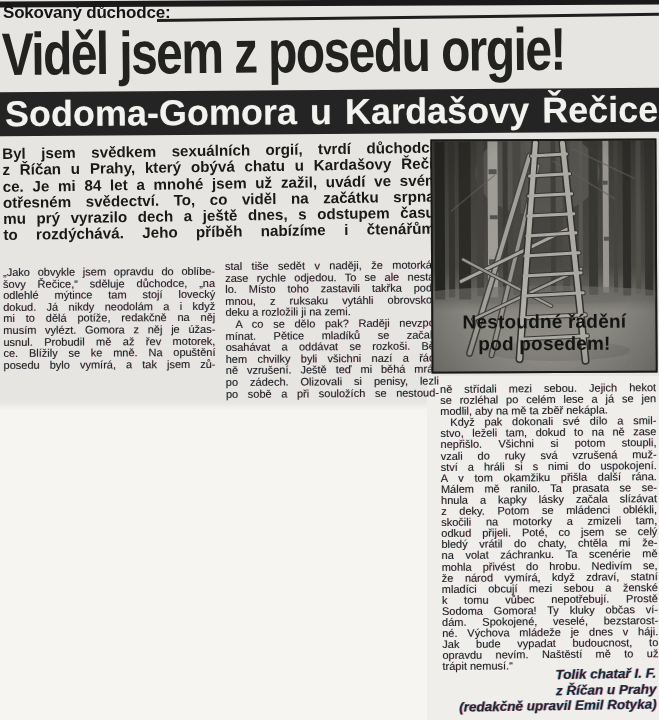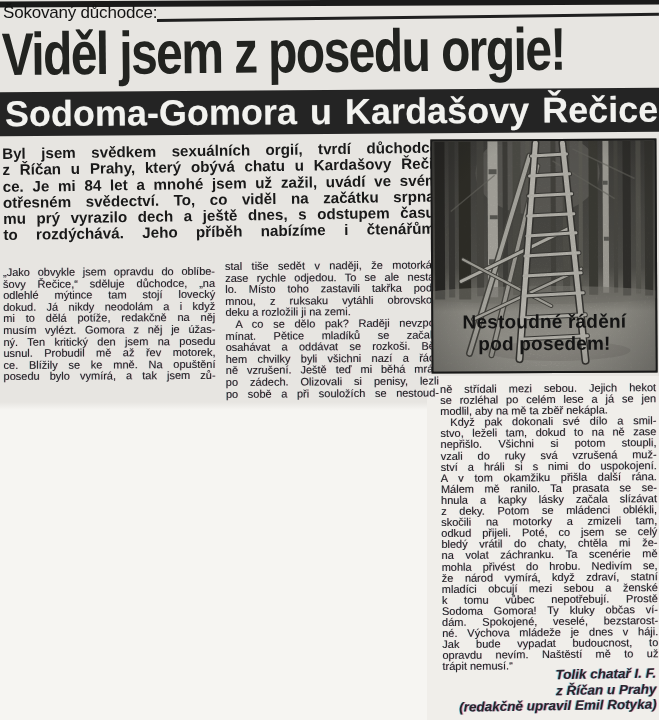--- a/index.html
+++ b/index.html
@@ -1,21 +1,21 @@
 <!DOCTYPE html>
 <html><head>
 <meta charset="utf-8">
 <style>
   html,body{margin:0;padding:0;}
   body{width:659px;height:720px;font-family:"Liberation Sans", sans-serif;}
   .page{position:relative;width:659px;height:720px;overflow:hidden;
         background:linear-gradient(to bottom,#e7e5e1 0,#e7e5e1 402px,#f6f5f2 410px,#f6f5f2 100%);}
   .right-strip{position:absolute;left:427px;top:376px;width:232px;height:344px;background:#f0eeea;}
   .top-bar{position:absolute;left:-2px;top:0;width:664px;height:6px;background:#1a1a1a;transform:rotate(-0.25deg);}
-  .kicker{position:absolute;left:3px;top:3px;font-size:17px;font-weight:normal;color:#141414;letter-spacing:-0.2px;}
+  .kicker{position:absolute;left:3px;top:3px;font-size:17px;font-weight:bold;color:#141414;letter-spacing:-0.2px;}
   .kicker-rule{position:absolute;left:157px;top:19px;width:502px;height:3px;background:#1f1f1f;
                transform:rotate(-0.7deg);transform-origin:left center;}
   .headline{position:absolute;left:2px;top:24px;width:659px;white-space:nowrap;
             font-size:60px;line-height:62px;font-weight:bold;color:#222320;letter-spacing:-2px;
             transform:rotate(-0.55deg);transform-origin:left bottom;}
   .headline .squeeze{display:inline-block;transform:scaleX(0.8);transform-origin:left center;}
   .subbar{position:absolute;left:-2px;top:90px;width:664px;height:44px;background:#242424;
           transform:rotate(-0.4deg);}
   .subbar .subhead{display:block;padding-left:7px;font-size:36px;line-height:44px;font-weight:bold;
           color:#f2f2ef;letter-spacing:0;word-spacing:3px;white-space:nowrap;
@@ -73,21 +73,20 @@
       <div class="ln">to rozdýchává. Jeho příběh nabízíme i čtenářům.</div>
     </div>
 
   <div class="bodycol col1">
       <div class="ln">„Jako obvykle jsem opravdu do oblíbe-</div>
       <div class="ln">šovy Řečice,“ sděluje důchodce, „na</div>
       <div class="ln">odlehlé mýtince tam stojí lovecký</div>
       <div class="ln">dokud. Já nikdy neodolám a i když</div>
       <div class="ln">mi to dělá potíže, redakčně na něj</div>
       <div class="ln">musím vylézt. Gomora z něj je úžas-</div>
-      <div class="ln">ný. Ten kritický den jsem na posedu</div>
       <div class="ln">usnul. Probudil mě až řev motorek,</div>
       <div class="ln">ce. Blížily se ke mně. Na opuštění</div>
       <div class="ln">posedu bylo vymírá, a tak jsem zů-</div>
     </div>
   <div class="bodycol col2">
       <div class="ln">stal tiše sedět v naději, že motorkáři</div>
       <div class="ln">zase rychle odjedou. To se ale nesta-</div>
       <div class="ln">lo. Místo toho zastavili takřka pode</div>
       <div class="ln">mnou, z ruksaku vytáhli obrovskou</div>
       <div class="ln end">deku a rozložili ji na zemi.</div>

